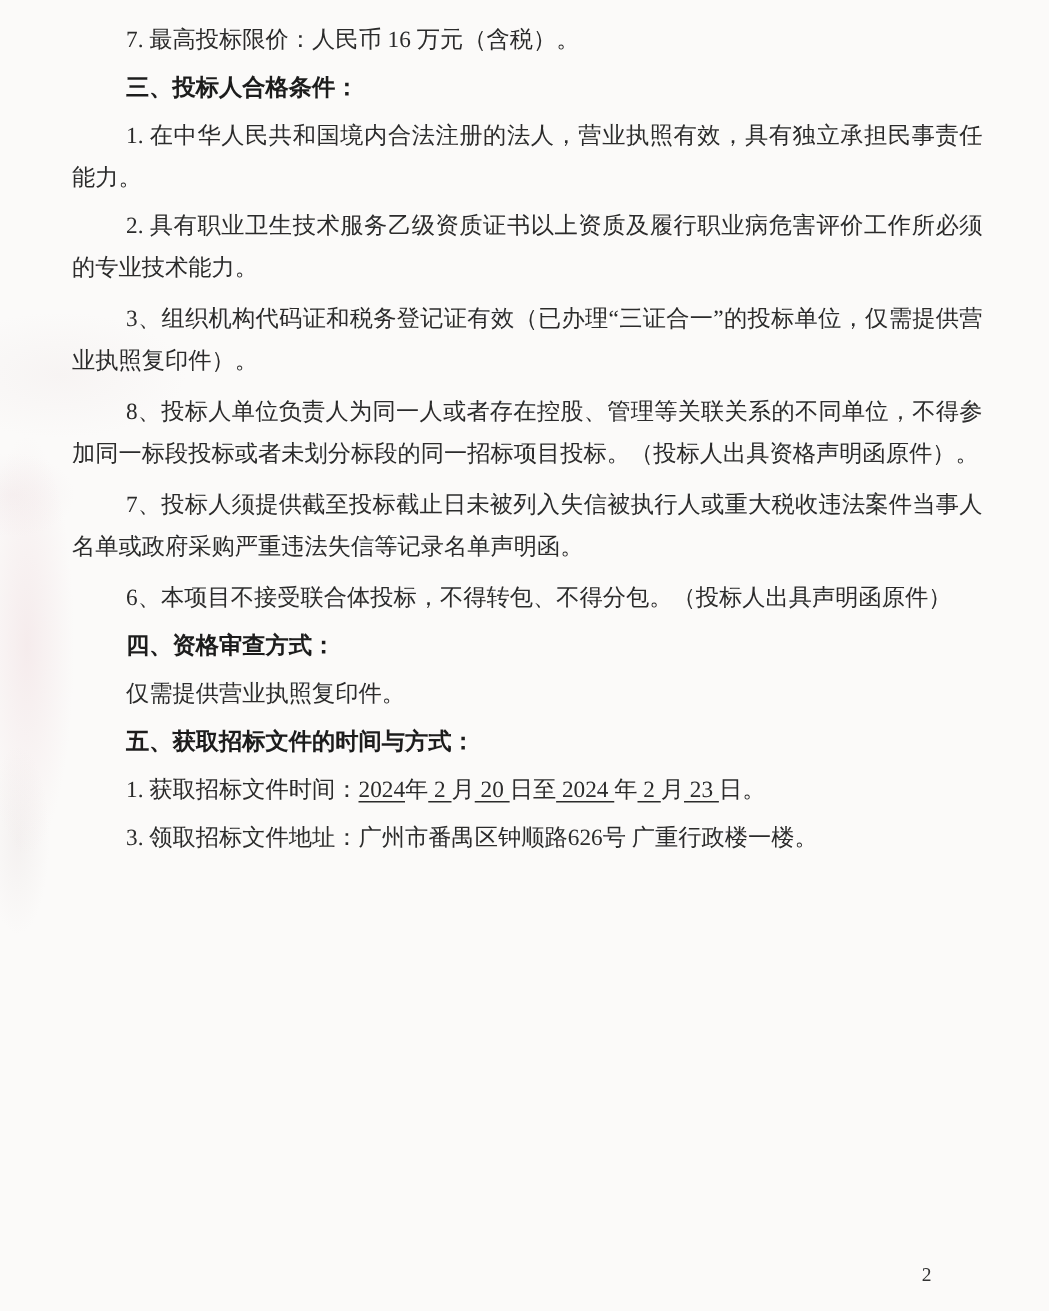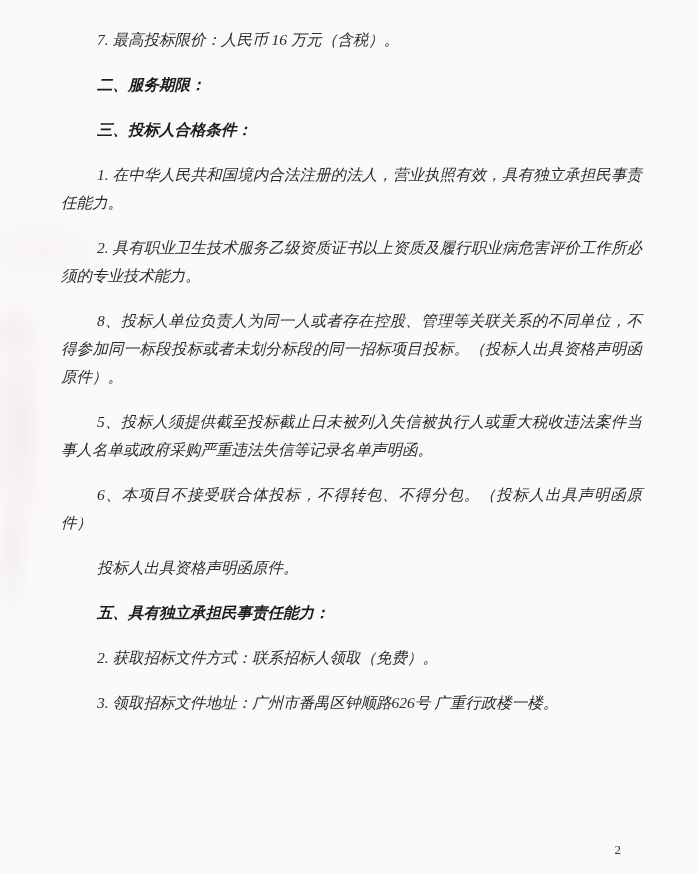--- a/index.html
+++ b/index.html
@@ -17,42 +17,43 @@
       radial-gradient(ellipse 30px 90px at 12px 560px, rgba(212,200,200,0.18), transparent 70%),
       radial-gradient(ellipse 120px 60px at 40px 250px, rgba(235,226,226,0.25), transparent 70%),
       radial-gradient(ellipse 60px 40px at 8px 330px, rgba(228,205,210,0.18), transparent 70%);
   }
   .doc{
     position:relative;
     margin-left:44px;width:615px;
     font-size:15.5px;line-height:28px;
     color:#2b2b2b;text-align:justify;
   }
-  .doc p{margin:17px;text-indent:36px;font-style:italic;}
+  .doc p{margin:4px;text-indent:36px;}
   .doc p.gap{margin-top:6px;}
   .doc p.heading{font-weight:bold;color:#1c1c1c;}
   .u{text-decoration:underline;text-underline-offset:3px;}
   .page-number{
     position:absolute;right:78px;bottom:16px;
     font-size:13px;color:#333;
   }
 </style>
 </head>
 <body>
 
 <div class="page">
   <div class="artifacts"></div>
   <main class="doc">
       <p class="item">7. 最高投标限价：人民币 16 万元（含税）。</p>
-      <p class="heading">二、服务期限：</p>
       <p class="heading">三、投标人合格条件：</p>
       <p class="item">1. 在中华人民共和国境内合法注册的法人，营业执照有效，具有独立承担民事责任能力。</p>
       <p class="item">2. 具有职业卫生技术服务乙级资质证书以上资质及履行职业病危害评价工作所必须的专业技术能力。</p>
+      <p class="item gap">3、组织机构代码证和税务登记证有效（已办理“三证合一”的投标单位，仅需提供营业执照复印件）。</p>
       <p class="item gap">8、投标人单位负责人为同一人或者存在控股、管理等关联关系的不同单位，不得参加同一标段投标或者未划分标段的同一招标项目投标。（投标人出具资格声明函原件）。</p>
-      <p class="item gap">5、投标人须提供截至投标截止日未被列入失信被执行人或重大税收违法案件当事人名单或政府采购严重违法失信等记录名单声明函。</p>
+      <p class="item gap">7、投标人须提供截至投标截止日未被列入失信被执行人或重大税收违法案件当事人名单或政府采购严重违法失信等记录名单声明函。</p>
       <p class="item gap">6、本项目不接受联合体投标，不得转包、不得分包。（投标人出具声明函原件）</p>
-      <p class="item">投标人出具资格声明函原件。</p>
-      <p class="heading">五、具有独立承担民事责任能力：</p>
-      <p class="item">2. 获取招标文件方式：联系招标人领取（免费）。</p>
+      <p class="heading">四、资格审查方式：</p>
+      <p class="item">仅需提供营业执照复印件。</p>
+      <p class="heading">五、获取招标文件的时间与方式：</p>
+      <p class="item"><span>1. 获取招标文件时间：</span><span class="u">2024</span><span>年</span><span class="u"> 2 </span><span>月</span><span class="u"> 20 </span><span>日至</span><span class="u"> 2024 </span><span>年</span><span class="u"> 2 </span><span>月</span><span class="u"> 23 </span><span>日。</span></p>
       <p class="item">3. 领取招标文件地址：广州市番禺区钟顺路626号 广重行政楼一楼。</p>
     </main>
   <div class="page-number">2</div>
 </div>
 
 </body></html>

